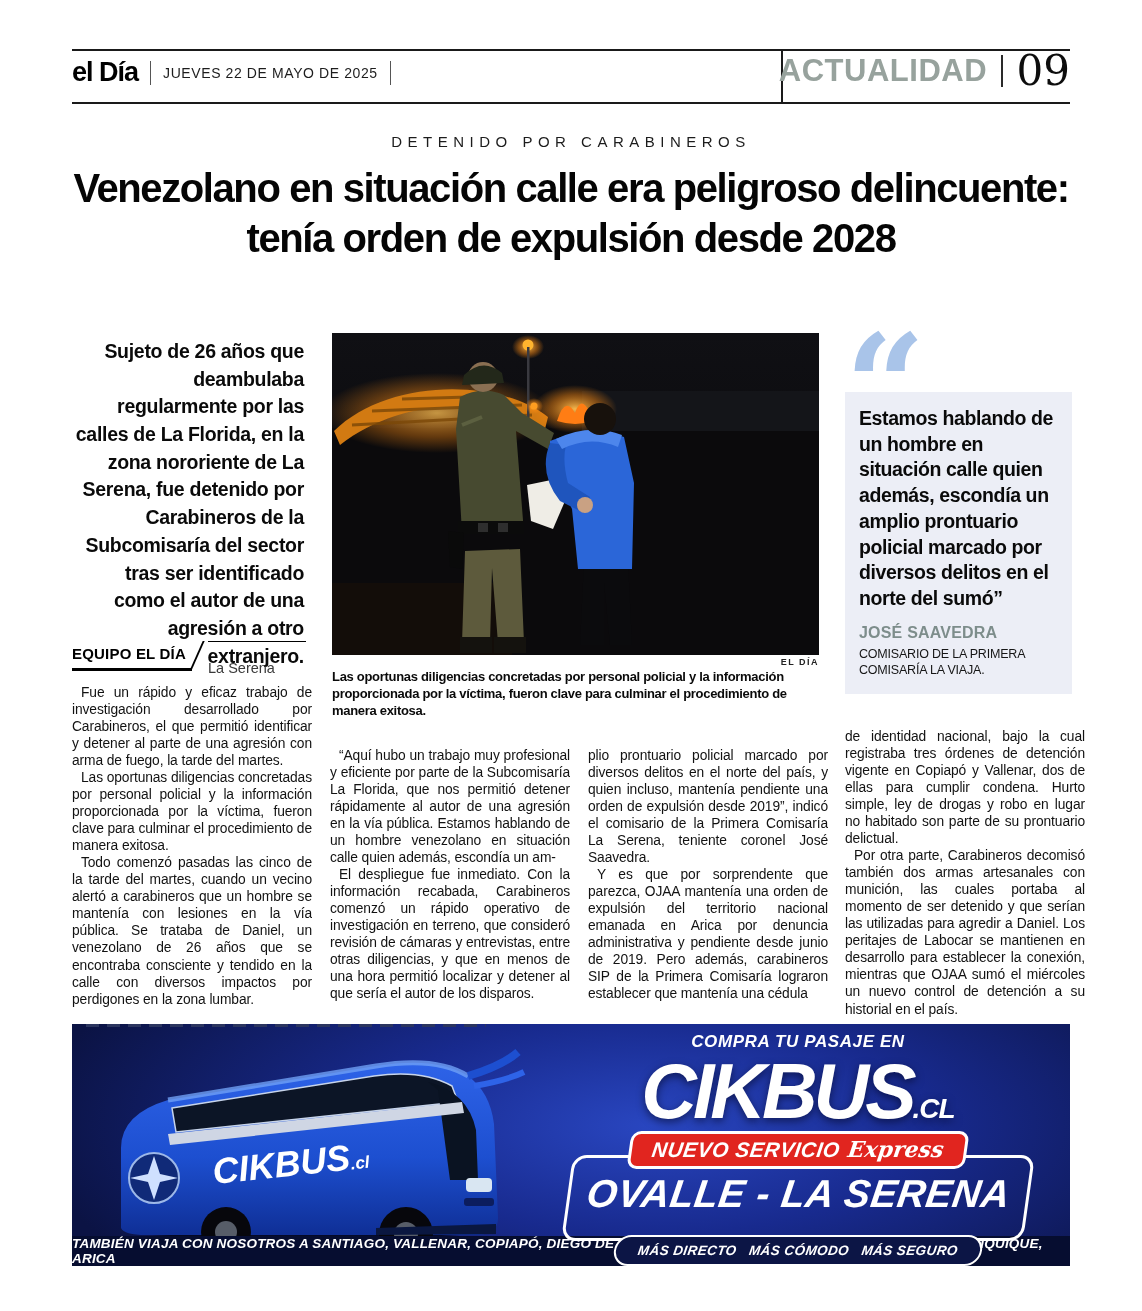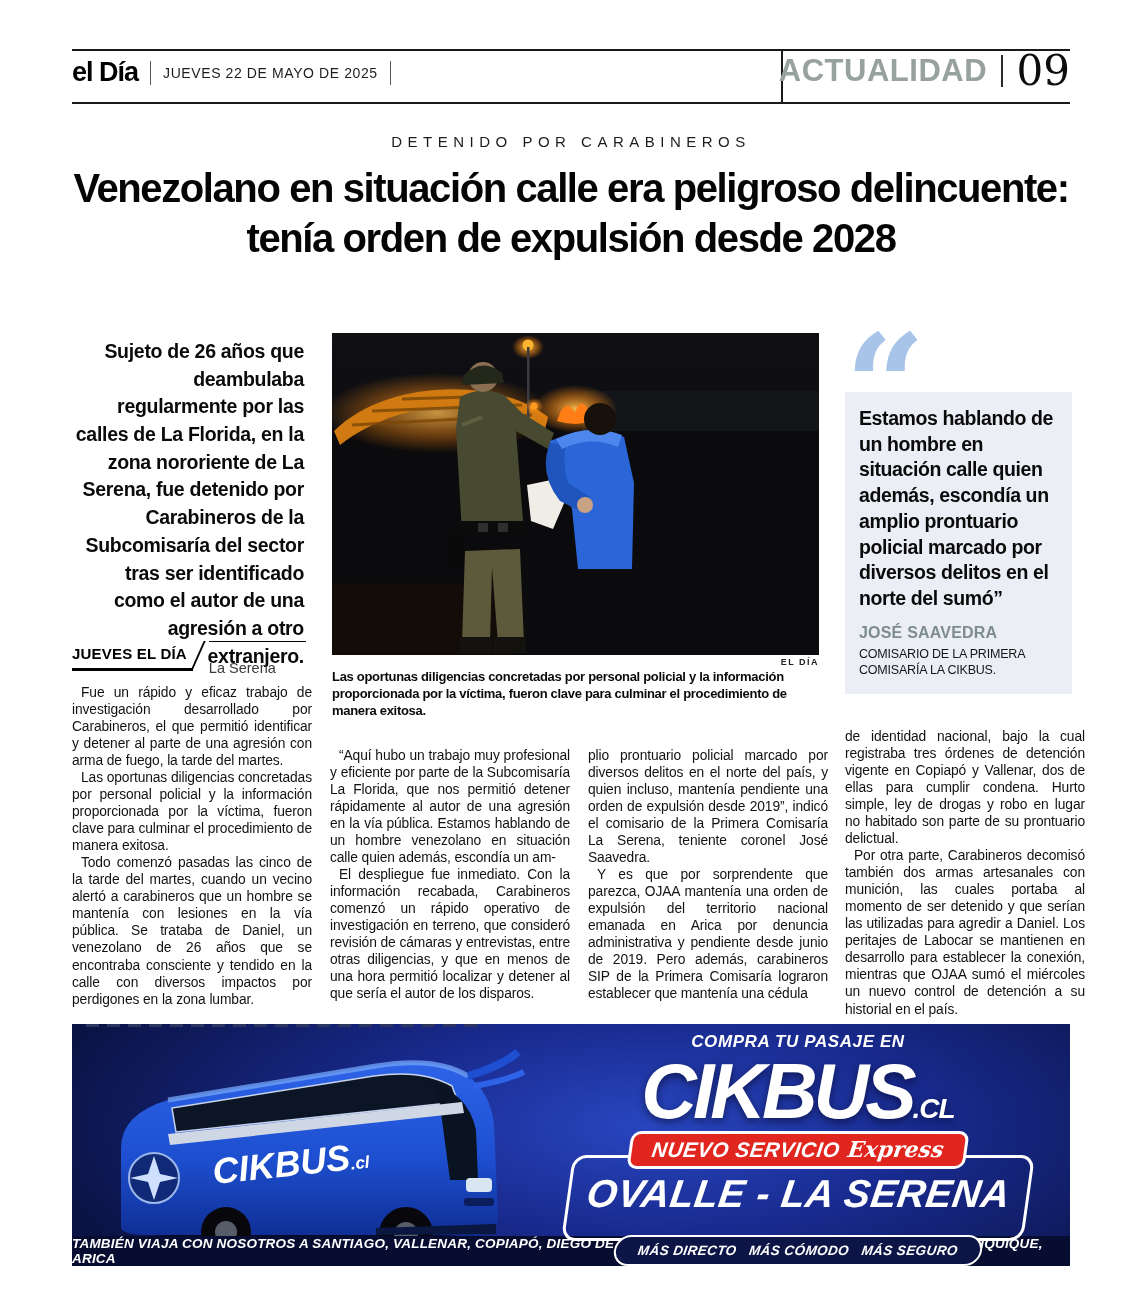--- a/index.html
+++ b/index.html
@@ -104,21 +104,21 @@
     <span class="section-sep"></span>
     <span class="page-number">09</span>
   </div>
 
   <div class="kicker">DETENIDO POR CARABINEROS</div>
   <div class="headline">Venezolano en situación calle era peligroso delincuente: tenía orden de expulsión desde 2028</div>
 
   <div class="standfirst">Sujeto de 26 años que deambulaba regularmente por las calles de La Florida, en la zona nororiente de La Serena, fue detenido por Carabineros de la Subcomisaría del sector tras ser identificado como el autor de una agresión a otro extranjero.</div>
 
   <div class="byline">
-    <span class="byline-author">JUEVES EL DÍA</span>
+    <span class="byline-author">EQUIPO EL DÍA</span>
     <span class="byline-slash"></span>
     <span class="byline-loc">La Serena</span>
   </div>
 
   <div class="photo">
     <svg width="487" height="322" viewBox="0 0 487 322">
       <defs>
         <radialGradient id="glow" cx="50%" cy="50%" r="50%">
           <stop offset="0%" stop-color="#ffc052" stop-opacity="0.95"></stop>
           <stop offset="60%" stop-color="#ff8c12" stop-opacity="0.45"></stop>
@@ -172,21 +172,21 @@
     </svg>
   </div>
   <div class="photo-credit">EL DÍA</div>
   <div class="caption">Las oportunas diligencias concretadas por personal policial y la información proporcionada por la víctima, fueron clave para culminar el procedimiento de manera exitosa.</div>
 
   <div class="quote-wrap">
     <div class="quote-mark">“</div>
     <div class="quote-box">
       <div class="quote-text">Estamos hablando de un hombre en situación calle quien además, escondía un amplio prontuario policial marcado por diversos delitos en el norte del sumó”</div>
       <div class="quote-author">JOSÉ SAAVEDRA</div>
-      <div class="quote-role">COMISARIO DE LA PRIMERA COMISARÍA LA CIKBUS.</div>
+      <div class="quote-role">COMISARIO DE LA PRIMERA COMISARÍA LA VIAJA.</div>
     </div>
   </div>
 
   <div class="bodycol" id="col1">
     <p>Fue un rápido y eficaz trabajo de investigación desarrollado por Carabineros, el que permitió identificar y detener al parte de una agresión con arma de fuego, la tarde del martes.</p>
     <p>Las oportunas diligencias concretadas por personal policial y la información proporcionada por la víctima, fueron clave para culminar el procedimiento de manera exitosa.</p>
     <p>Todo comenzó pasadas las cinco de la tarde del martes, cuando un vecino alertó a carabineros que un hombre se mantenía con lesiones en la vía pública. Se trataba de Daniel, un venezolano de 26 años que se encontraba consciente y tendido en la calle con diversos impactos por perdigones en la zona lumbar.</p>
   </div>
   <div class="bodycol" id="col2">
     <p>“Aquí hubo un trabajo muy profesional y eficiente por parte de la Subcomisaría La Florida, que nos permitió detener rápidamente al autor de una agresión en la vía pública. Estamos hablando de un hombre venezolano en situación calle quien además, escondía un am-</p>

